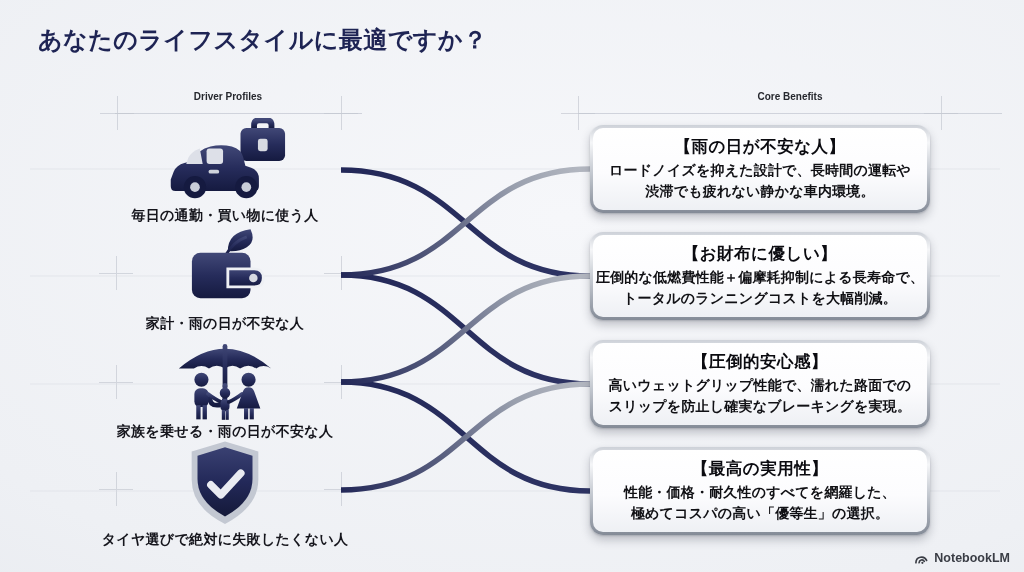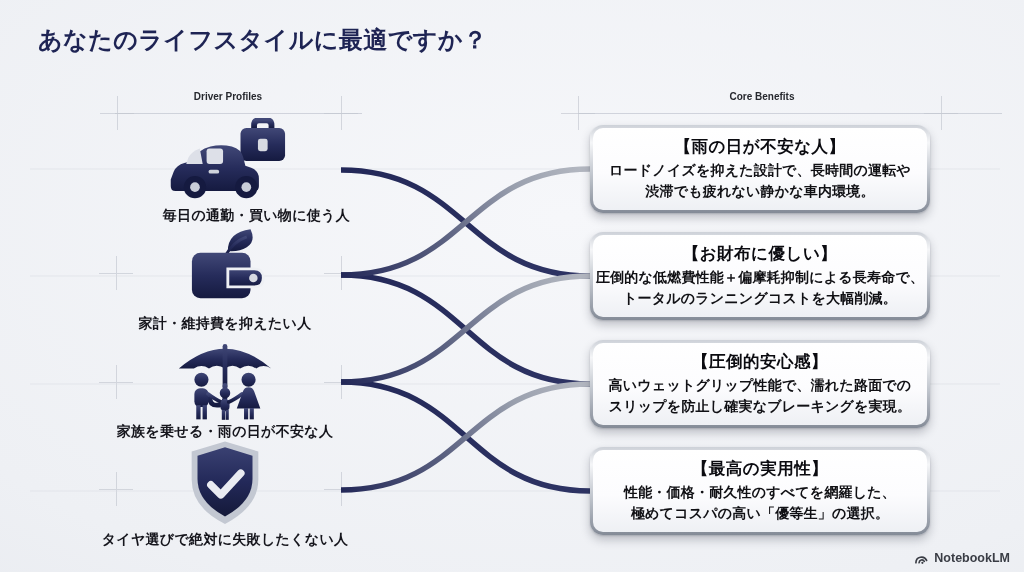--- a/index.html
+++ b/index.html
@@ -2,21 +2,21 @@
 <html><head>
 <meta charset="utf-8">
 <style>
   html,body{margin:0;padding:0;}
   body{width:1024px;height:572px;font-family:"Liberation Sans","DejaVu Sans",sans-serif;}
   .stage{position:relative;width:1024px;height:572px;overflow:hidden;
     background:radial-gradient(130% 125% at 55% 38%, #f6f7fa 0%, #eef0f4 55%, #e2e5eb 100%);}
   .page-title{position:absolute;left:38px;top:24px;font-size:24px;font-weight:800;color:#1e2454;letter-spacing:.5px;}
   .col-header{position:absolute;top:91px;font-size:10px;font-weight:700;color:#26282e;text-align:center;}
   .col-header.left{left:110px;width:236px;}
-  .col-header.right{left:578px;width:368px;text-align:center;}
+  .col-header.right{left:606px;width:368px;text-align:center;}
   .hguide{position:absolute;height:1px;background:#c7cbd4;opacity:.8;}
   .cross{position:absolute;width:34px;height:34px;transform:translate(-50%,-50%);opacity:.65;pointer-events:none;}
   .cross::before{content:"";position:absolute;left:50%;top:0;width:1px;height:100%;background:#c3c7d0;}
   .cross::after{content:"";position:absolute;top:50%;left:0;height:1px;width:100%;background:#c3c7d0;}
   #connector-svg{position:absolute;left:0;top:0;width:1024px;height:572px;}
   .profile{position:absolute;left:100px;width:250px;text-align:center;}
   .profile-icon{height:88px;display:flex;align-items:center;justify-content:center;}
   .profile-label{font-size:14px;font-weight:700;color:#15151c;margin-top:3px;letter-spacing:.3px;}
   .benefit-card{position:absolute;left:590px;width:340px;height:88px;border-radius:13px;padding:3px;box-sizing:border-box;
     background:linear-gradient(180deg,#cdd1d8 0%,#f5f6f8 20%,#c2c7cf 55%,#848b97 100%);
@@ -88,21 +88,21 @@
       <path d="M 341 275 C 466 275, 466 169, 590 169" fill="none" stroke="url(#cg3)" stroke-width="5.5"></path>
       <path d="M 341 382 C 466 382, 466 276, 590 276" fill="none" stroke="url(#cg4)" stroke-width="5.5"></path>
       <path d="M 341 490 C 466 490, 466 384, 590 384" fill="none" stroke="url(#cg5)" stroke-width="5.5"></path>
     </svg>
 
   <div class="page-title">あなたのライフスタイルに最適ですか？</div>
 
   <div class="col-header left">Driver Profiles</div>
   <div class="col-header right">Core Benefits</div>
 
-  <div class="profile" style="top:116px;text-align:right;">
+  <div class="profile" style="top:116px;">
     <div class="profile-icon">
       <svg width="124" height="84" viewBox="0 0 128 84">
         <defs>
           <linearGradient id="g1" x1="0" y1="0" x2="0" y2="1">
             <stop offset="0" stop-color="#414877"></stop>
               <stop offset=".5" stop-color="#262c5b"></stop>
               <stop offset="1" stop-color="#151a40"></stop>
           </linearGradient>
         </defs>
         <path d="M94 9 v-3 q0-5 5-5 h8 q5 0 5 5 v3" fill="none" stroke="url(#g1)" stroke-width="6"></path>
@@ -131,21 +131,21 @@
               <stop offset="1" stop-color="#151a40"></stop>
           </linearGradient>
         </defs>
         <path d="M58 26 q0-20 24-23 q6 13-4 19 q-8 5-20 4 z" fill="url(#g2)"></path>
         <path d="M56 30 q8-14 22-19" stroke="url(#g2)" stroke-width="3" fill="none"></path>
         <rect x="20" y="28" width="62" height="48" rx="9" fill="url(#g2)"></rect>
         <path d="M58 45 h28 q9.5 0 9.5 9.5 q0 9.5 -9.5 9.5 h-28 z" fill="url(#g2)" stroke="#eef0f4" stroke-width="3"></path>
         <circle cx="85" cy="54.5" r="4.5" fill="#d7dae1"></circle>
       </svg>
     </div>
-    <div class="profile-label">家計・維持費を抑えたい人</div>
+    <div class="profile-label">家計・雨の日が不安な人</div>
   </div>
 
   <div class="profile" style="top:332px;">
     <div class="profile-icon">
       <svg width="110" height="98" viewBox="0 0 116 104">
         <defs>
           <linearGradient id="g3" x1="0" y1="0" x2="0" y2="1">
             <stop offset="0" stop-color="#414877"></stop>
               <stop offset=".5" stop-color="#262c5b"></stop>
               <stop offset="1" stop-color="#151a40"></stop>

